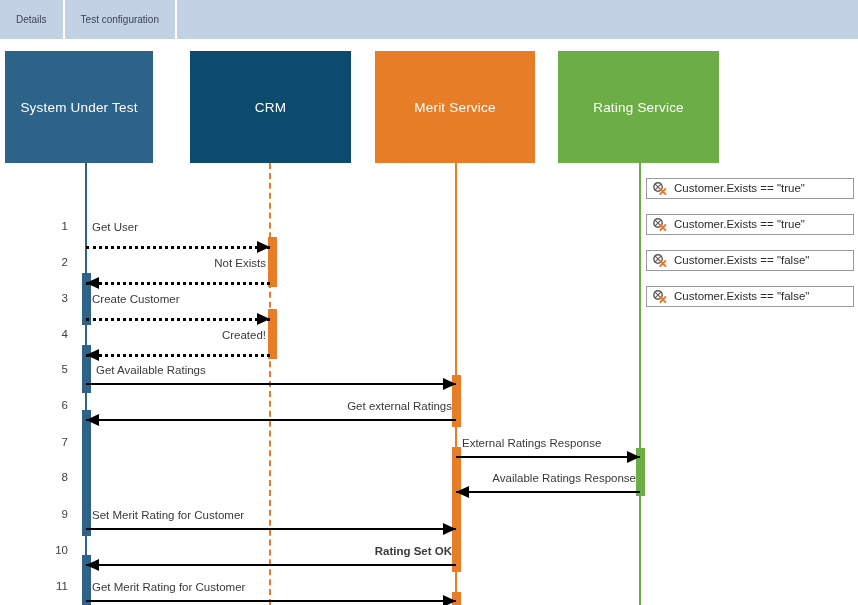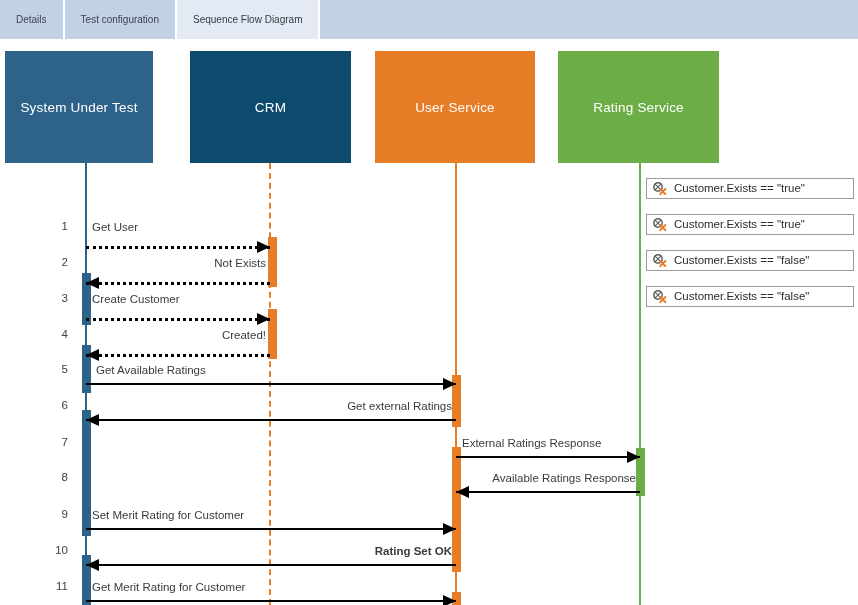--- a/index.html
+++ b/index.html
@@ -113,32 +113,31 @@
   .cond-text { line-height: 1; }
 </style>
 </head>
 <body>
 
 <div id="app">
 
   <div class="tabbar" id="tabbar">
       <div class="tab">Details</div>
       <div class="tab">Test configuration</div>
-      <div class="tab active">Sequence Flow Diagram</div>
       <div class="tab tabfill"></div>
     </div>
 
   <div class="canvas" id="canvas">
       <div class="lifeline" style="left: 85px; top: 124px; height: 442px; background: rgb(46, 99, 137);"></div>
       <div class="lifeline dashed" style="left: 269px; top: 124px; height: 442px; border-left-color: rgb(232, 125, 40);"></div>
       <div class="lifeline" style="left: 455px; top: 124px; height: 442px; background: rgb(232, 125, 40);"></div>
       <div class="lifeline" style="left: 639px; top: 124px; height: 442px; background: rgb(108, 174, 69);"></div>
       <div class="actor-box" style="left: 5px; top: 12px; width: 148px; height: 112px; background: rgb(46, 99, 137);">System Under Test</div>
       <div class="actor-box" style="left: 190px; top: 12px; width: 161px; height: 112px; background: #0c4a6e;">CRM</div>
-      <div class="actor-box" style="left: 375px; top: 12px; width: 160px; height: 112px; background: rgb(232, 125, 40);">User Service</div>
+      <div class="actor-box" style="left: 375px; top: 12px; width: 160px; height: 112px; background: rgb(232, 125, 40);">Merit Service</div>
       <div class="actor-box" style="left: 558px; top: 12px; width: 161px; height: 112px; background: rgb(108, 174, 69);">Rating Service</div>
       <div class="activation" style="left: 82px; top: 234px; height: 52px; background: rgb(46, 99, 137);"></div>
       <div class="activation" style="left: 82px; top: 306px; height: 48px; background: rgb(46, 99, 137);"></div>
       <div class="activation" style="left: 82px; top: 371px; height: 126px; background: rgb(46, 99, 137);"></div>
       <div class="activation" style="left: 82px; top: 516px; height: 53px; background: rgb(46, 99, 137);"></div>
       <div class="activation" style="left: 268px; top: 198px; height: 50px; background: rgb(232, 125, 40);"></div>
       <div class="activation" style="left: 268px; top: 270px; height: 50px; background: rgb(232, 125, 40);"></div>
       <div class="activation" style="left: 452px; top: 336px; height: 52px; background: rgb(232, 125, 40);"></div>
       <div class="activation" style="left: 452px; top: 408px; height: 52px; background: rgb(232, 125, 40);"></div>
       <div class="activation" style="left: 452px; top: 445px; height: 52px; background: rgb(232, 125, 40);"></div>

